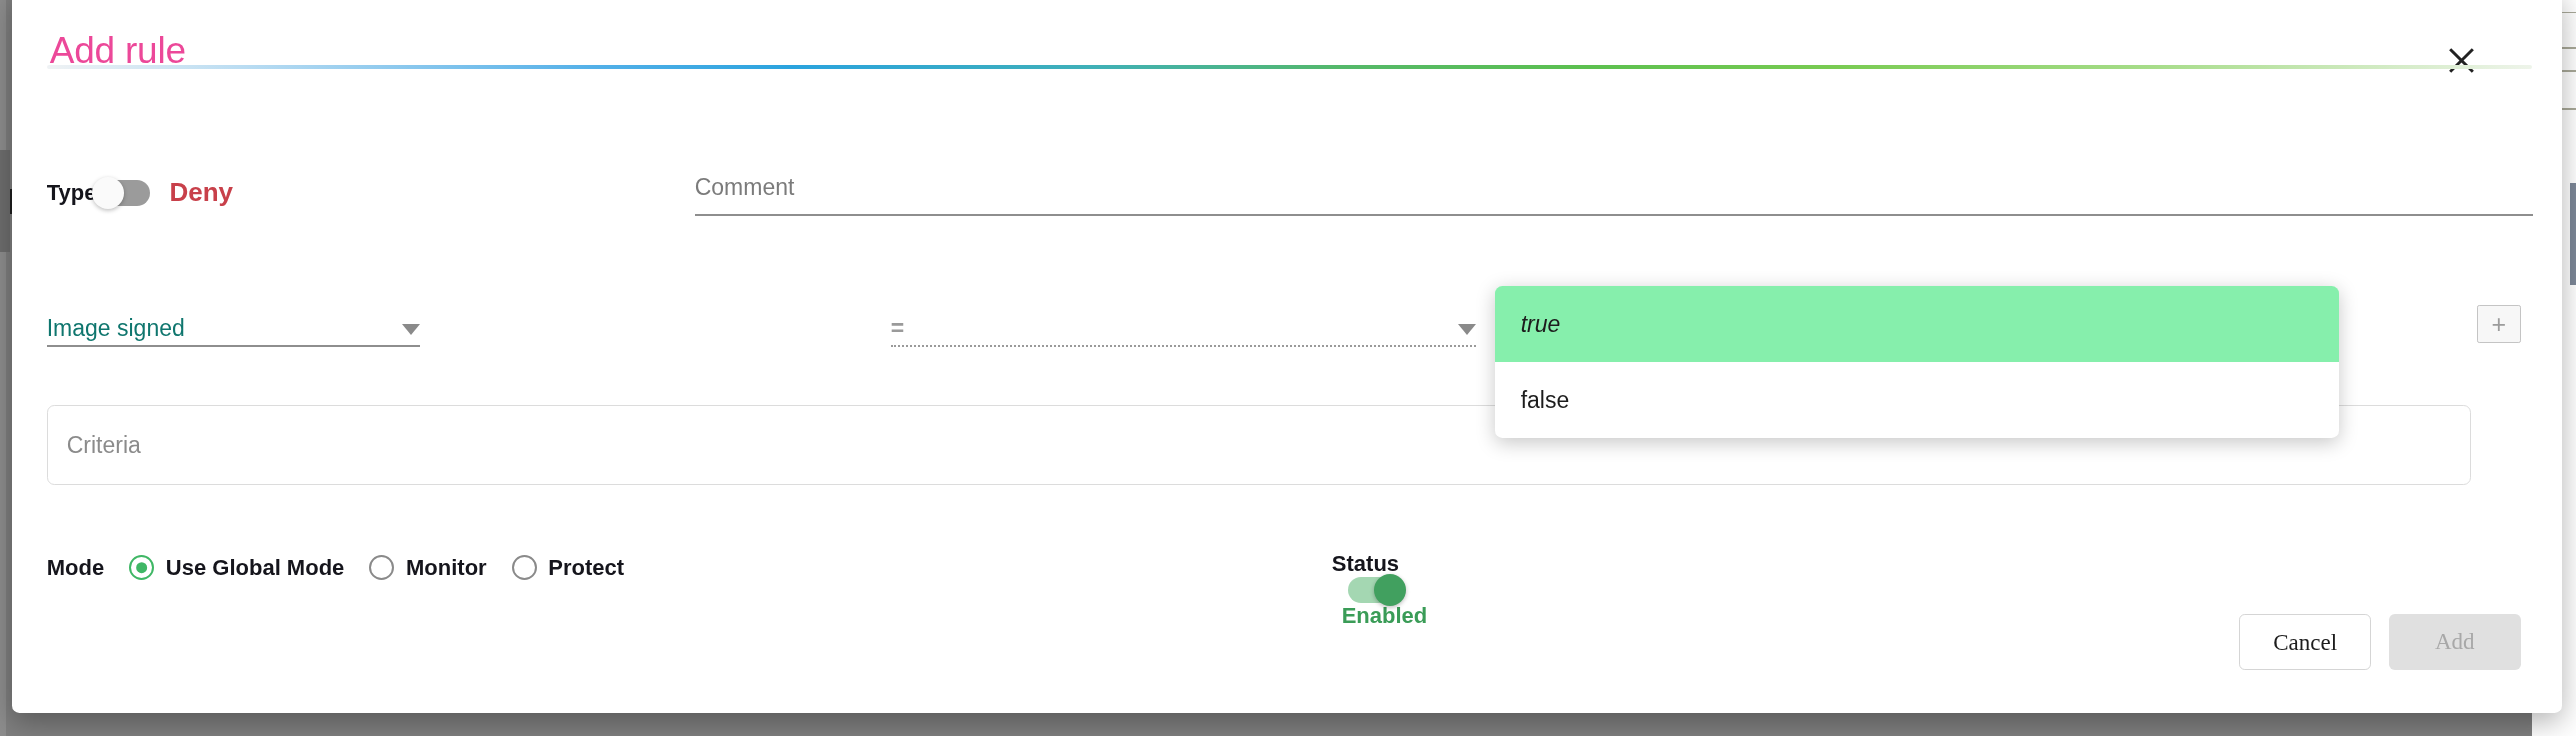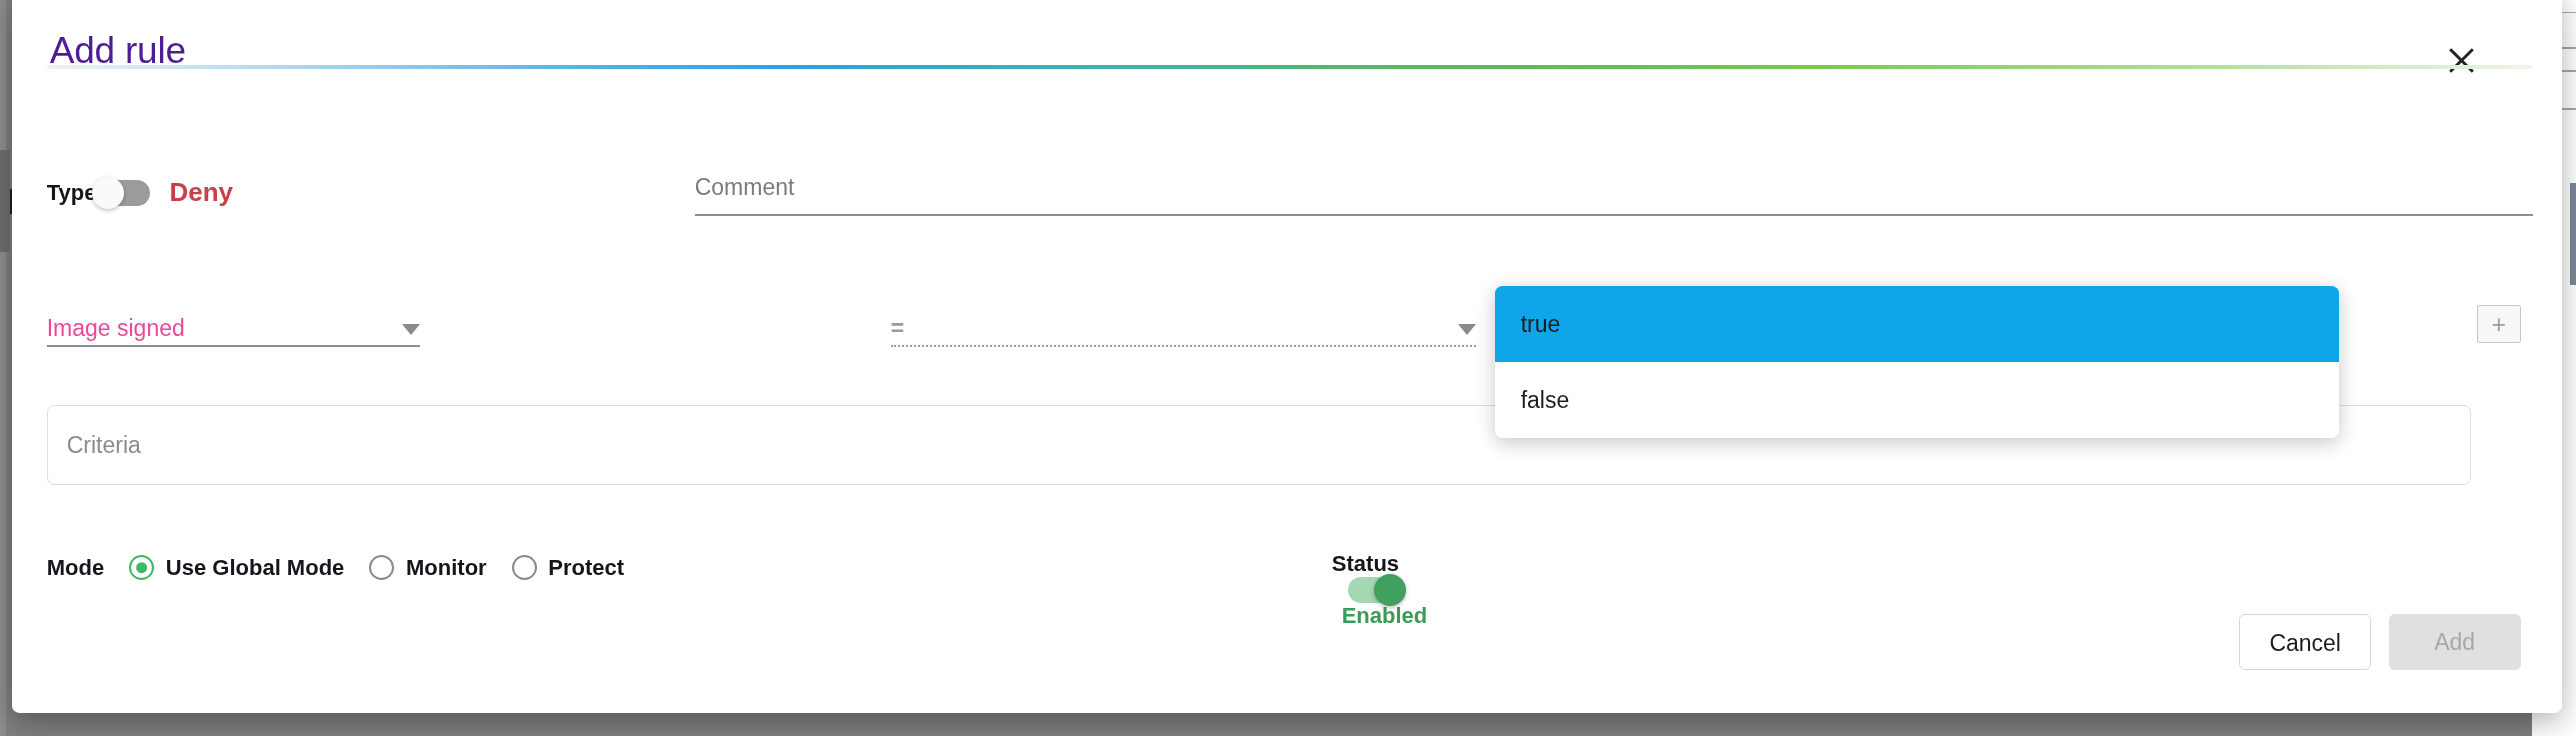--- a/index.html
+++ b/index.html
@@ -93,21 +93,21 @@
     box-shadow: 0 8.8px 29px rgba(0,0,0,0.30);
     overflow: visible;
   }
 
   
   #modal-title {
     position: absolute;
     top: 39px;
     left: 38px;
     font-size: 37px;
-    color: #4c1d95;
+    color: #ec4899;
     letter-spacing: -0.2px;
   }
   #close-button {
     position: absolute;
     top: 47px;
     left: 2428px;
     width: 44px;
     height: 44px;
     background: none;
     border: none;
@@ -237,21 +237,21 @@
     border-left: 9.5px solid transparent;
     border-right: 9.5px solid transparent;
     border-top: 11px solid #8a8a8a;
     margin-bottom: 7.3px;
   }
 
   #attr-select {
     left: 35px;
     width: 373px;
   }
-  #attr-select .sel-value { color: #ec4899; }
+  #attr-select .sel-value { color: #0f766e; }
   #attr-underline {
     width: 100%;
     height: 2.2px;
     background: #8e8e8e;
     margin-top: 2.9px;
   }
 
   #op-select {
     left: 879px;
     width: 585px;
@@ -299,21 +299,21 @@
   .dropdown-option {
     height: 76px;
     display: flex;
     align-items: center;
     padding-left: 26px;
     font-size: 23px;
     color: #1d1d1d;
     cursor: pointer;
     box-sizing: border-box;
   }
-  .dropdown-option.highlighted { background: #0ea5e9; }
+  .dropdown-option.highlighted { background: #86efac; font-style: italic; }
 
   
   #criteria-box {
     position: absolute;
     top: 414px;
     left: 35px;
     width: 2424px;
     height: 80px;
     border: 1.5px solid #dcdcdc;
     border-radius: 7.3px;
@@ -416,21 +416,21 @@
     position: absolute;
     top: 623px;
     left: 35px;
     width: 2474px;
     display: flex;
     justify-content: flex-end;
     align-items: center;
     gap: 17.5px;
   }
   .btn {
-    font-family: Liberation Sans, sans-serif;
+    font-family: Liberation Serif, serif;
     font-size: 23px;
     border-radius: 5.8px;
     height: 56px;
     box-sizing: border-box;
     padding: 15px 29px;
     cursor: pointer;
   }
   #cancel-button {
     background: #ffffff;
     border: 1.5px solid #d5d5d5;

